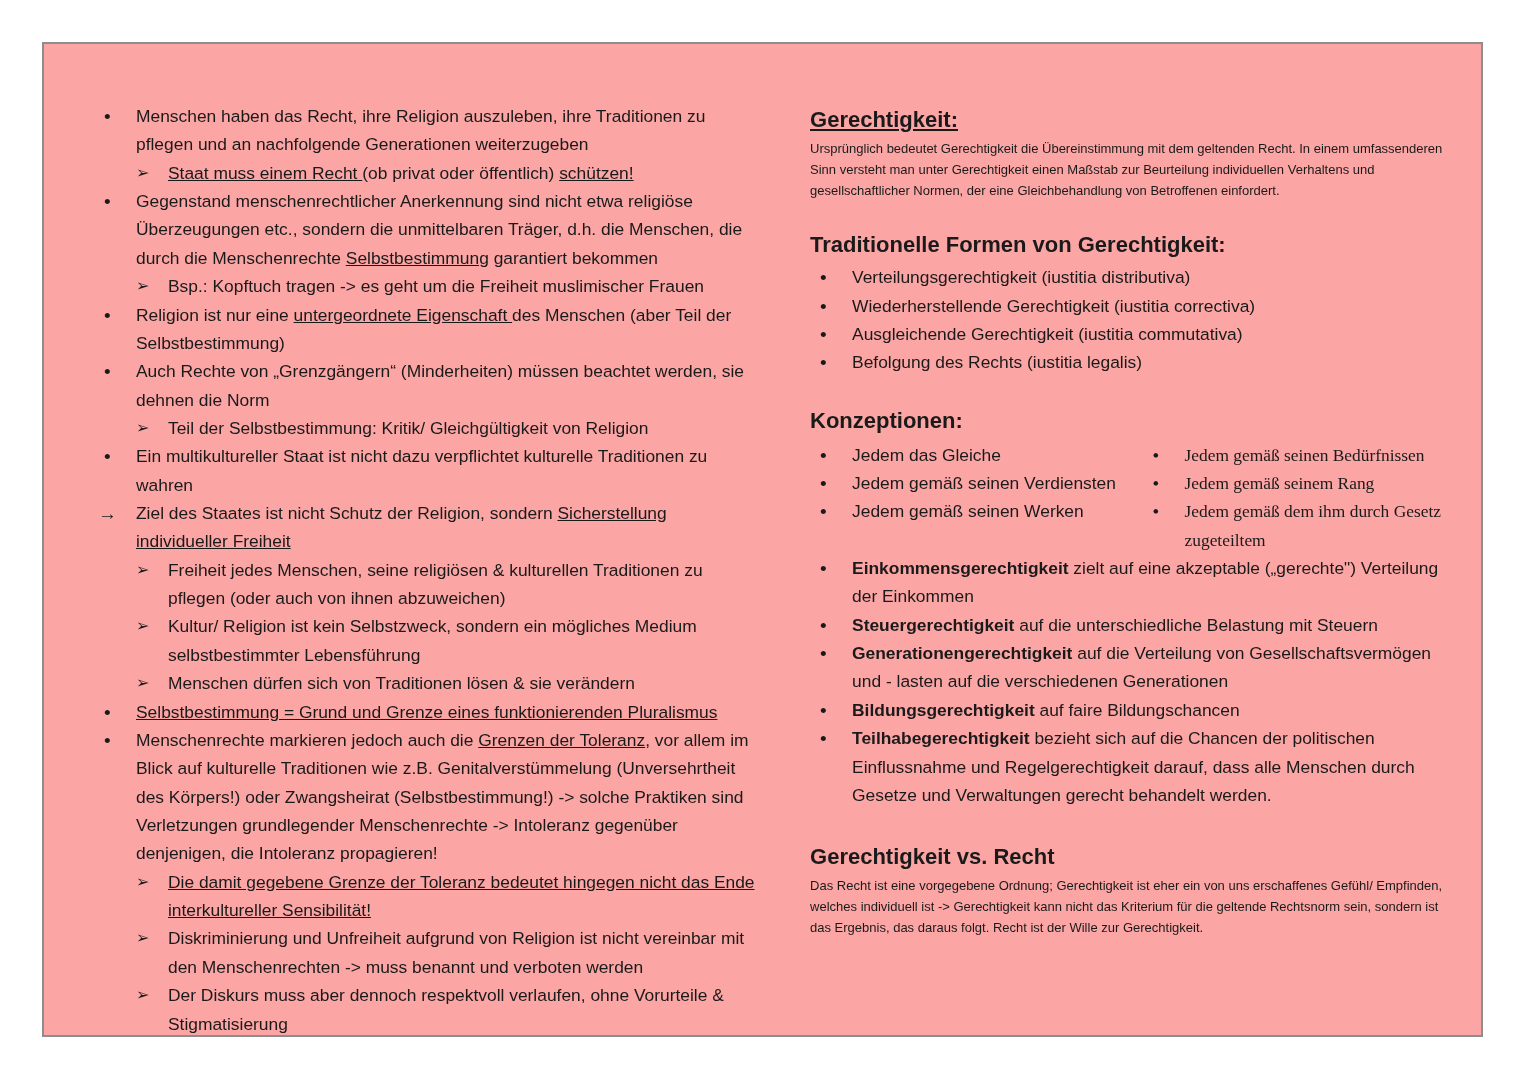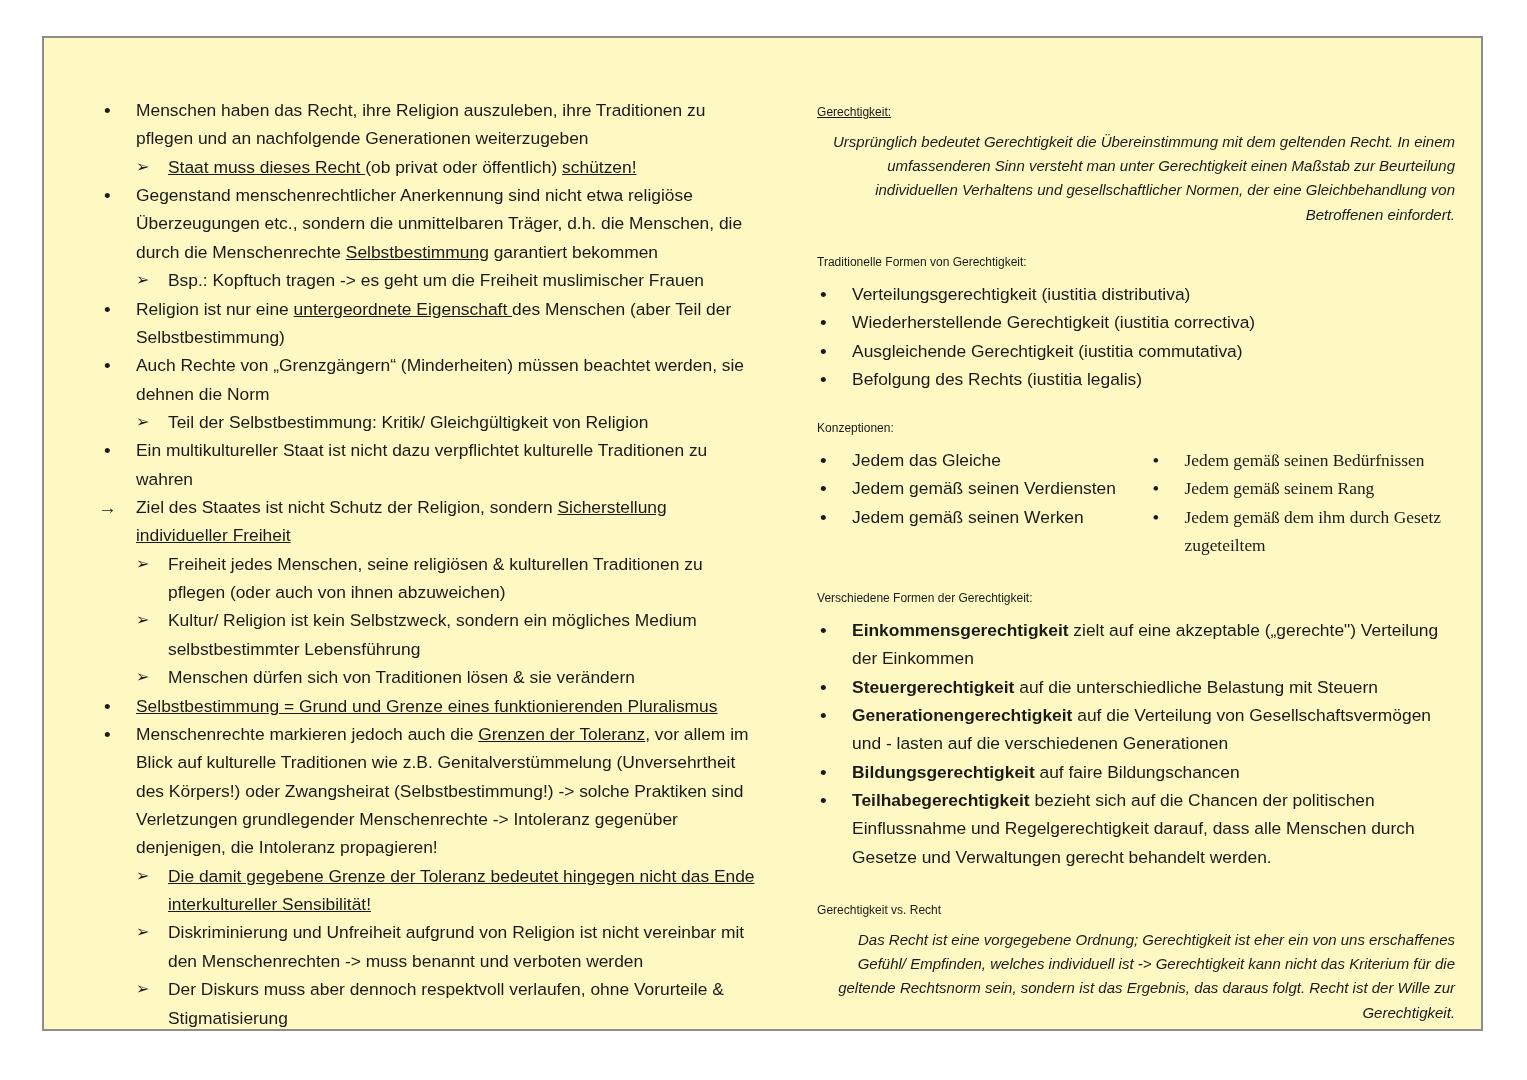--- a/index.html
+++ b/index.html
@@ -12,25 +12,25 @@
     width: 1527px;
     height: 1080px;
     font-family: "Liberation Sans", sans-serif;
     color: #1a1a1a;
     overflow: hidden;
   }
 
   .page-sheet {
     position: absolute;
     left: 42px;
-    top: 36px;
+    top: 42px;
     width: 1441px;
     height: 995px;
     border: 2px solid #8d8d8d;
-    background: #fef9c3;
+    background: #fca5a5;
     box-sizing: border-box;
   }
 
   .columns {
     position: absolute;
     left: 0;
     top: 0;
     width: 100%;
     height: 100%;
     display: flex;
@@ -45,32 +45,31 @@
     width: 712px;
     padding-right: 18px;
   }
   .col-right {
     width: 700px;
     padding-left: 32px;
   }
 
   
   .para {
-    font-size: 15px;
-    line-height: 1.63;
-    margin: 0;
-    text-align: right;
-    font-style: italic;
+    font-size: 13px;
+    line-height: 1.63;
+    margin: 0;
+    text-align: left;
   }
 
   .heading {
-    font-size: 12px;
-    line-height: 1.63;
-    font-weight: normal;
-    margin: 7px;
+    font-size: 22px;
+    line-height: 1.63;
+    font-weight: bold;
+    margin: 0;
   }
   .heading.underlined { text-decoration: underline; }
   .heading.gap-above { margin-top: 26px; }
   .heading.gap-above-lg { margin-top: 30px; }
 
   
   ul.bullets, ul.subs {
     list-style: none;
     margin: 0;
     padding: 0;
@@ -139,21 +138,21 @@
 </style>
 </head>
 <body>
 
 <div class="page-sheet">
   <div class="columns">
 
     <div class="col col-left">
       <ul class="bullets" id="left-list">
           <li class="bullet"><span class="marker dot"></span><span>Menschen haben das Recht, ihre Religion auszuleben, ihre Traditionen zu pflegen und an nachfolgende Generationen weiterzugeben</span></li>
-          <li class="sub"><span class="marker sub">➢</span><span><span class="u">Staat muss dieses Recht </span><span>(ob privat oder öffentlich) </span><span class="u">schützen!</span></span></li>
+          <li class="sub"><span class="marker sub">➢</span><span><span class="u">Staat muss einem Recht </span><span>(ob privat oder öffentlich) </span><span class="u">schützen!</span></span></li>
           <li class="bullet"><span class="marker dot"></span><span><span>Gegenstand menschenrechtlicher Anerkennung sind nicht etwa religiöse Überzeugungen etc., sondern die unmittelbaren Träger, d.h. die Menschen, die durch die Menschenrechte </span><span class="u">Selbstbestimmung</span><span> garantiert bekommen</span></span></li>
           <li class="sub"><span class="marker sub">➢</span><span>Bsp.: Kopftuch tragen -&gt; es geht um die Freiheit muslimischer Frauen</span></li>
           <li class="bullet"><span class="marker dot"></span><span><span>Religion ist nur eine </span><span class="u">untergeordnete Eigenschaft </span><span>des Menschen (aber Teil der Selbstbestimmung)</span></span></li>
           <li class="bullet"><span class="marker dot"></span><span>Auch Rechte von „Grenzgängern“ (Minderheiten) müssen beachtet werden, sie dehnen die Norm</span></li>
           <li class="sub"><span class="marker sub">➢</span><span>Teil der Selbstbestimmung: Kritik/ Gleichgültigkeit von Religion</span></li>
           <li class="bullet"><span class="marker dot"></span><span>Ein multikultureller Staat ist nicht dazu verpflichtet kulturelle Traditionen zu wahren</span></li>
           <li class="bullet"><span class="marker arrow">→</span><span><span>Ziel des Staates ist nicht Schutz der Religion, sondern </span><span class="u">Sicherstellung individueller Freiheit</span></span></li>
           <li class="sub"><span class="marker sub">➢</span><span>Freiheit jedes Menschen, seine religiösen &amp; kulturellen Traditionen zu pflegen (oder auch von ihnen abzuweichen)</span></li>
           <li class="sub"><span class="marker sub">➢</span><span>Kultur/ Religion ist kein Selbstzweck, sondern ein mögliches Medium selbstbestimmter Lebensführung</span></li>
           <li class="sub"><span class="marker sub">➢</span><span>Menschen dürfen sich von Traditionen lösen &amp; sie verändern</span></li>
@@ -192,21 +191,20 @@
         </div>
         <div class="konz-col second">
           <ul class="bullets" id="konz2">
               <li class="bullet"><span class="marker dot"></span><span>Jedem gemäß seinen Bedürfnissen</span></li>
               <li class="bullet"><span class="marker dot"></span><span>Jedem gemäß seinem Rang</span></li>
               <li class="bullet"><span class="marker dot"></span><span>Jedem gemäß dem ihm durch Gesetz zugeteiltem</span></li>
             </ul>
         </div>
       </div>
 
-      <div class="heading gap-above-lg">Verschiedene Formen der Gerechtigkeit:</div>
 
       <ul class="bullets" id="versch-list">
           <li class="bullet"><span class="marker dot"></span><span><span class="b">Einkommensgerechtigkeit</span><span> zielt auf eine akzeptable („gerechte") Verteilung der Einkommen</span></span></li>
           <li class="bullet"><span class="marker dot"></span><span><span class="b">Steuergerechtigkeit</span><span> auf die unterschiedliche Belastung mit Steuern</span></span></li>
           <li class="bullet"><span class="marker dot"></span><span><span class="b">Generationengerechtigkeit</span><span> auf die Verteilung von Gesellschaftsvermögen und - lasten auf die verschiedenen Generationen</span></span></li>
           <li class="bullet"><span class="marker dot"></span><span><span class="b">Bildungsgerechtigkeit</span><span> auf faire Bildungschancen</span></span></li>
           <li class="bullet"><span class="marker dot"></span><span><span class="b">Teilhabegerechtigkeit</span><span> bezieht sich auf die Chancen der politischen Einflussnahme und Regelgerechtigkeit darauf, dass alle Menschen durch Gesetze und Verwaltungen gerecht behandelt werden.</span></span></li>
         </ul>
 
       <div class="heading gap-above-lg">Gerechtigkeit vs. Recht</div>

